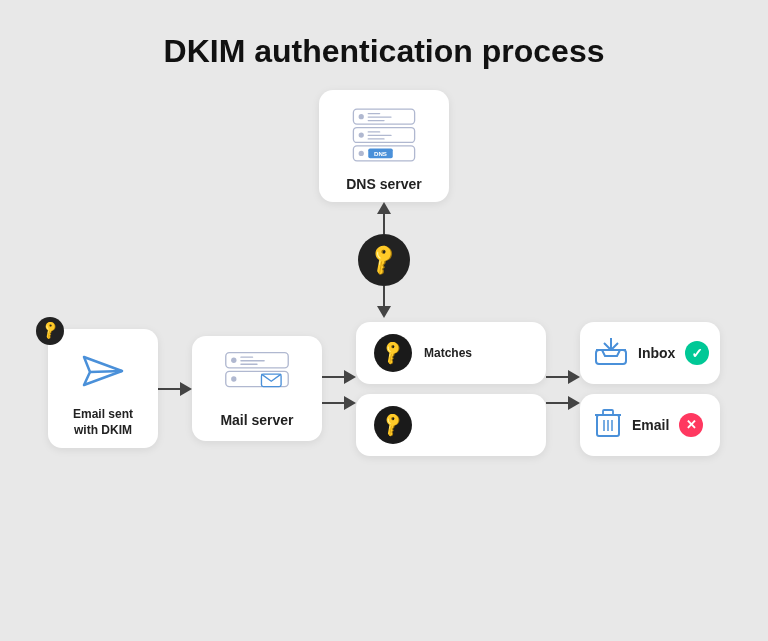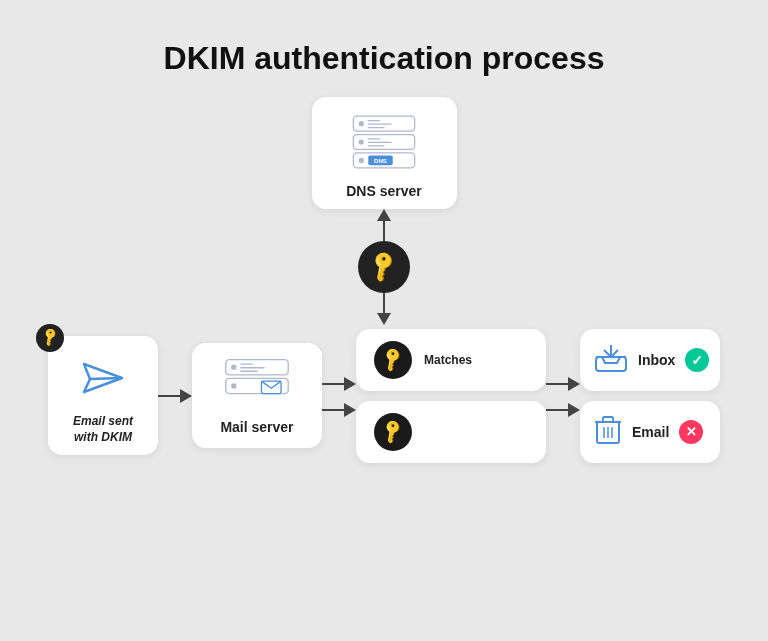--- a/index.html
+++ b/index.html
@@ -19,40 +19,40 @@
       background: #e8e8e8;
       position: relative;
       display: flex;
       flex-direction: column;
       align-items: center;
     }
     .title {
       font-size: 32px;
       font-weight: 900;
       color: #111;
-      margin-top: 24px;
+      margin-top: 17px;
       margin-bottom: 20px;
       text-align: center;
     }
     .main-flow {
       display: flex;
       flex-direction: column;
       align-items: center;
       width: 100%;
       flex: 1;
     }
     
     .dns-box {
       background: white;
       border-radius: 14px;
       padding: 16px 22px 10px 22px;
       display: flex;
       flex-direction: column;
       align-items: center;
-      width: 145px;
+      width: 130px;
       box-shadow: 0 2px 8px rgba(0,0,0,0.08);
     }
     .dns-label {
       font-size: 14px;
       font-weight: 700;
       color: #222;
       margin-top: 8px;
       text-align: center;
     }
     
@@ -151,21 +151,20 @@
     .email-icon {
       margin-top: 6px;
     }
     .email-label {
       font-size: 12px;
       font-weight: 700;
       color: #222;
       margin-top: 8px;
       text-align: center;
       line-height: 1.3;
-      font-style: italic;
     }
     
     .mail-box {
       background: white;
       border-radius: 14px;
       padding: 14px 18px 10px 18px;
       display: flex;
       flex-direction: column;
       align-items: center;
       width: 130px;

